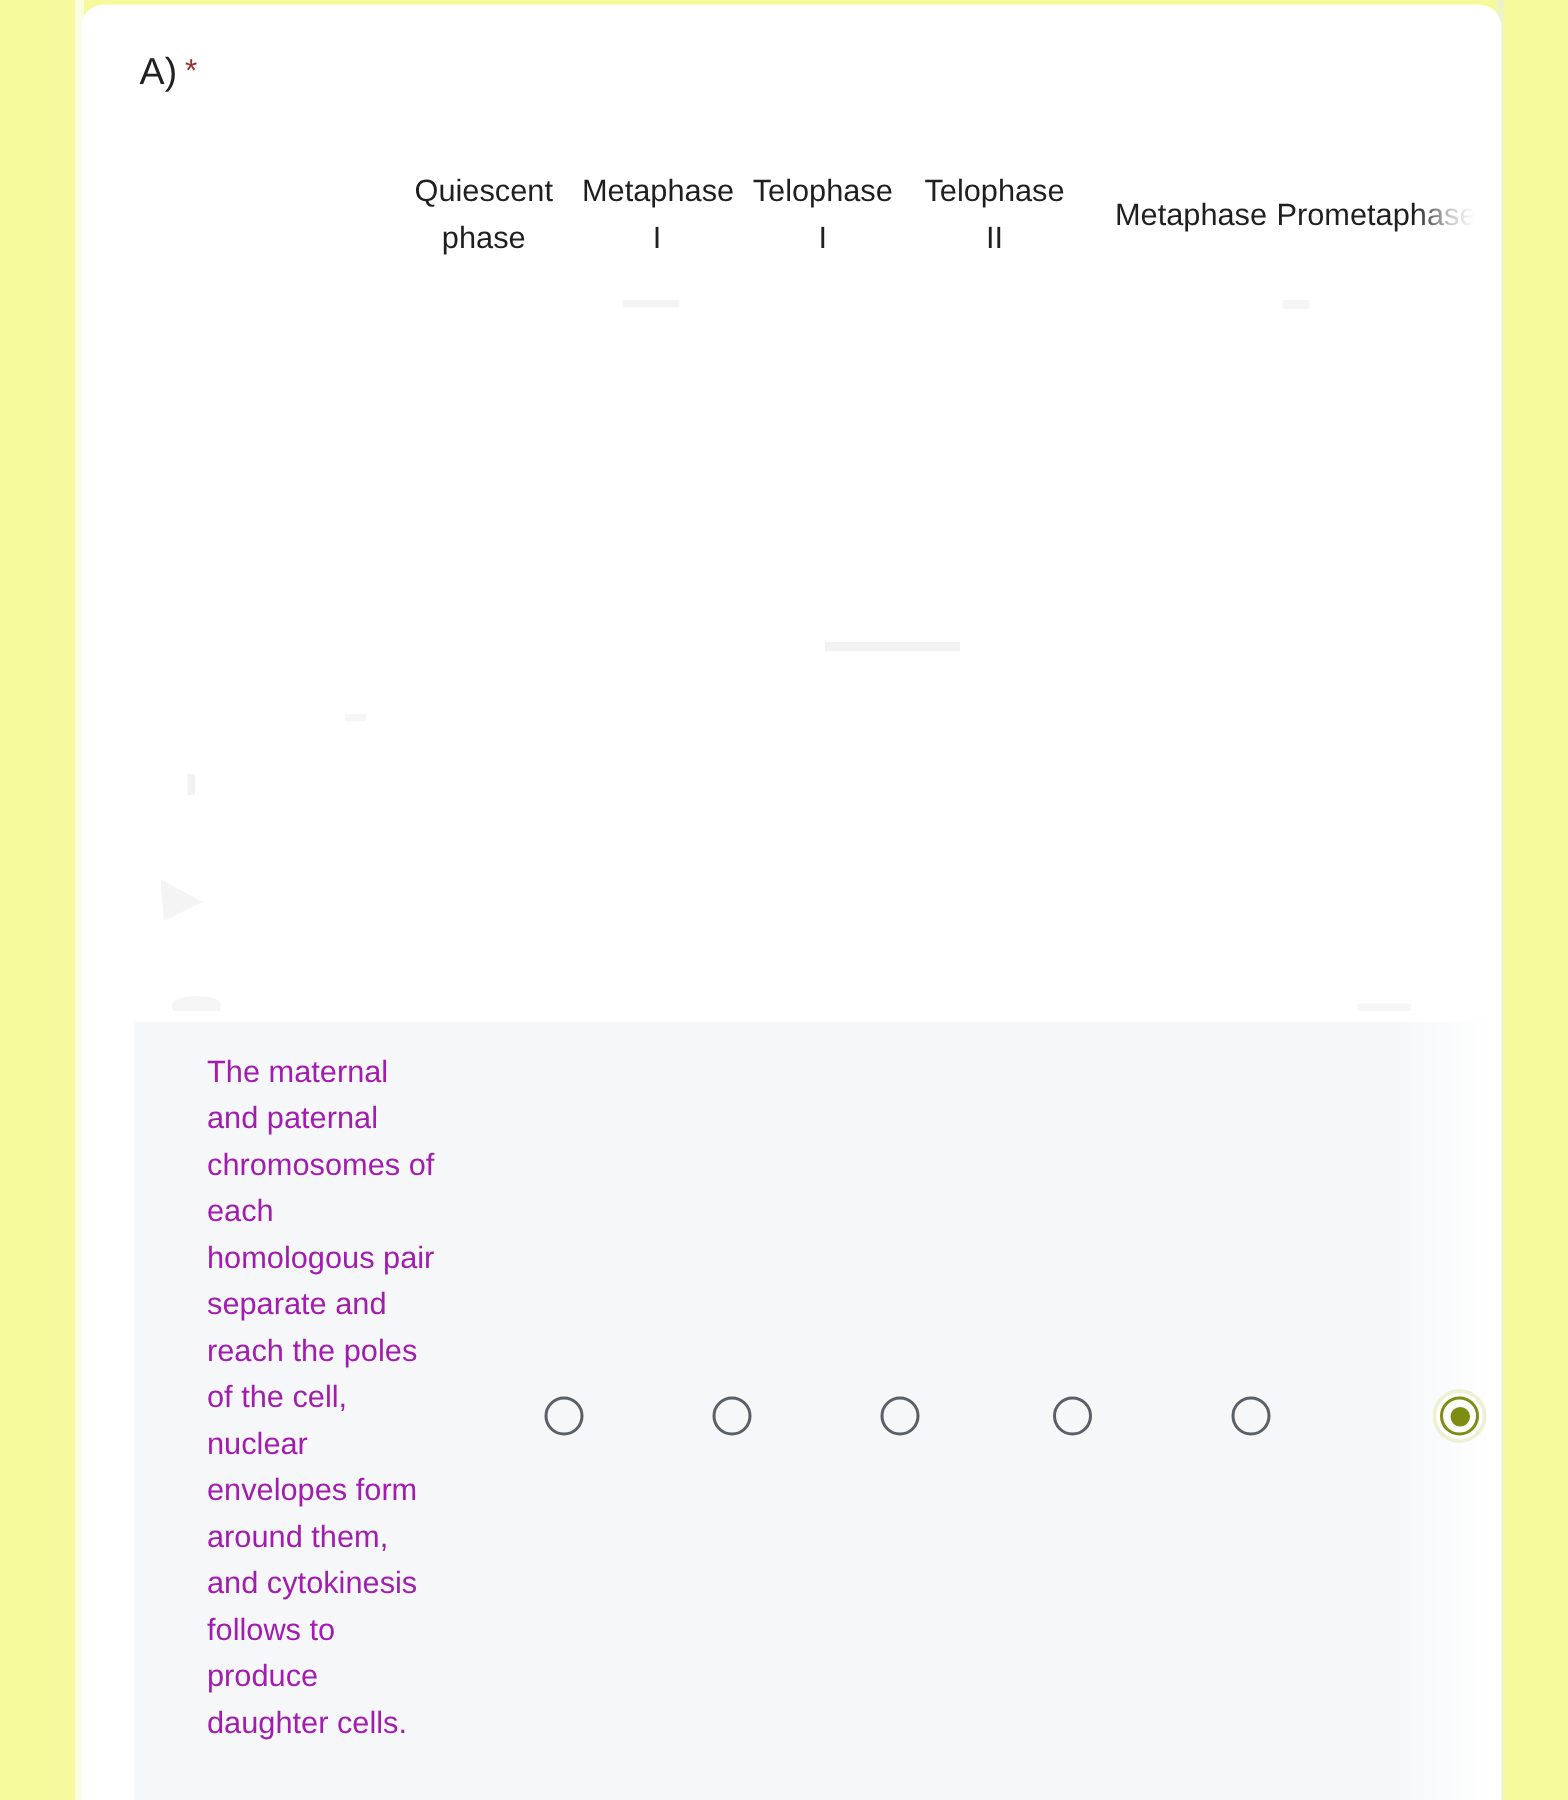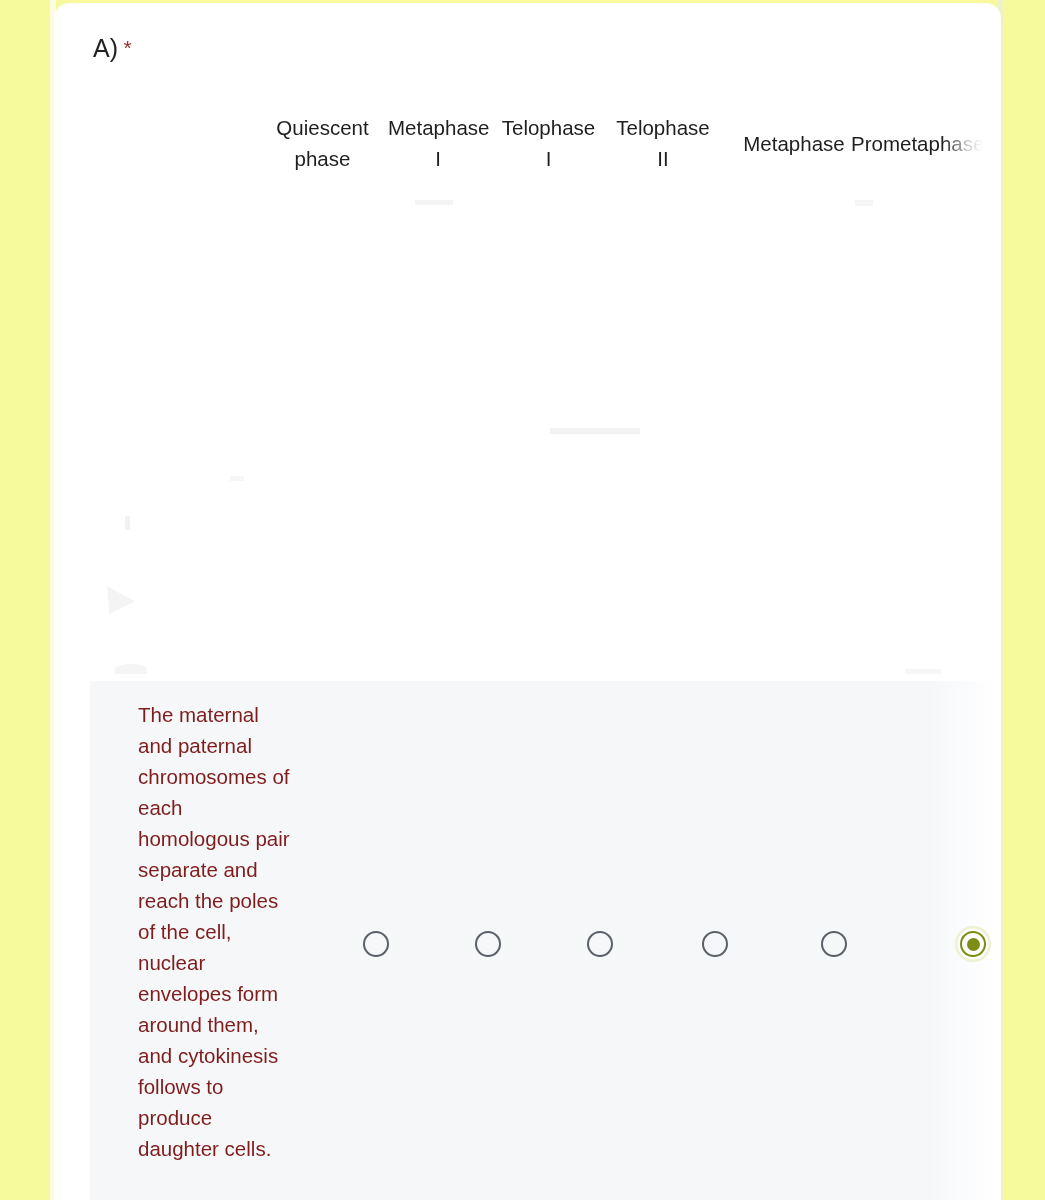--- a/index.html
+++ b/index.html
@@ -112,21 +112,21 @@
     -webkit-mask-image: linear-gradient(to right, #000 0px, #000 840px, rgba(0,0,0,0) 905px);
             mask-image: linear-gradient(to right, #000 0px, #000 840px, rgba(0,0,0,0) 905px);
   }
   .answer-text {
     position: absolute;
     left: 48px;
     top: 18px;
     width: 158px;
     font-size: 20.5px;
     line-height: 31px;
-    color: #7f1d1d;
+    color: #a21caf;
   }
 
   
   .radio {
     position: absolute;
     width: 26px;
     height: 26px;
     border-radius: 50%;
     box-sizing: border-box;
     border: 2.2px solid #5a6067;

